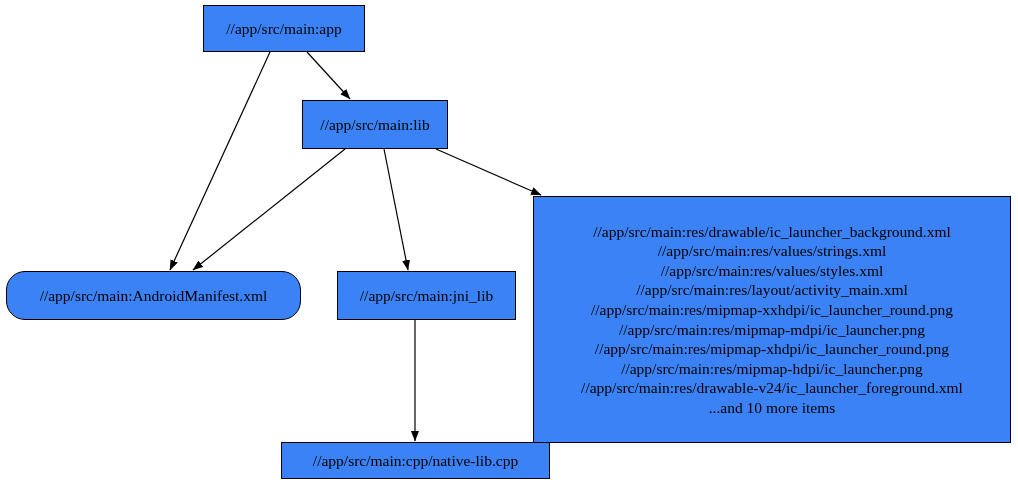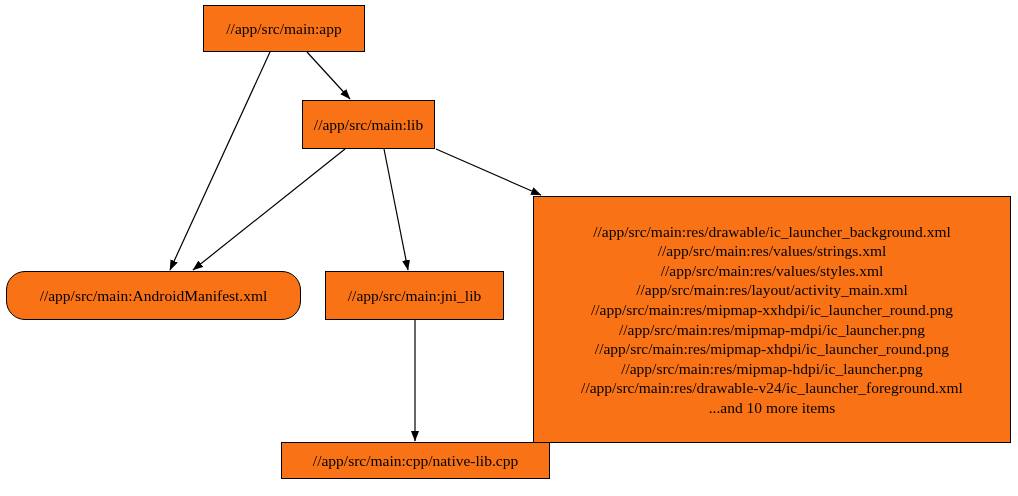--- a/index.html
+++ b/index.html
@@ -13,33 +13,33 @@
     height: 496px;
     background: #ffffff;
     font-family: "Liberation Serif", "DejaVu Serif", serif;
     color: #000000;
     overflow: hidden;
   }
   .node {
     position: absolute;
     box-sizing: border-box;
     border: 1px solid #000000;
-    background: #f97316;
+    background: #3b82f6;
     display: flex;
     align-items: center;
     justify-content: center;
     text-align: center;
     font-size: 15.5px;
     line-height: 19.5px;
     white-space: nowrap;
   }
   #node-app      { left: 203px; top: 5px;   width: 162px; height: 47px; }
-  #node-lib      { left: 302px; top: 100px; width: 133px; height: 49px; }
+  #node-lib      { left: 302px; top: 100px; width: 146px; height: 49px; }
   #node-manifest { left: 6px;   top: 271px; width: 295px; height: 49px; border-radius: 19px; }
-  #node-jni-lib  { left: 325px; top: 271px; width: 179px; height: 49px; }
+  #node-jni-lib  { left: 337px; top: 271px; width: 179px; height: 49px; }
   #node-res      { left: 533px; top: 196px; width: 478px; height: 247px; flex-direction: column; }
   #node-cpp      { left: 281px; top: 442px; width: 269px; height: 37px; }
   .res-line {
     display: block;
     height: 19.6px;
     line-height: 19.6px;
   }
   #edges {
     position: absolute;
     left: 0;

